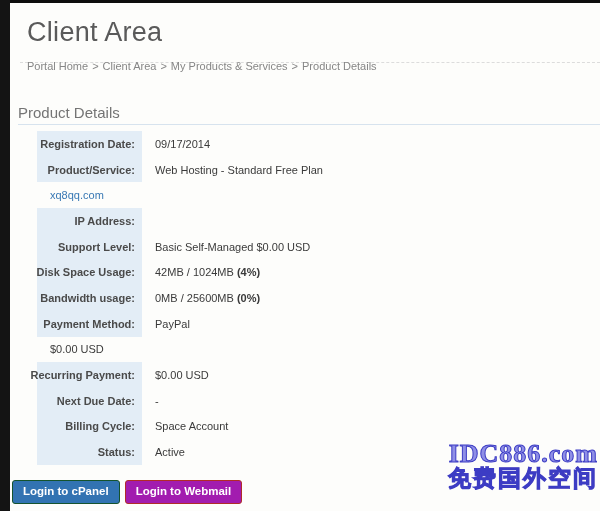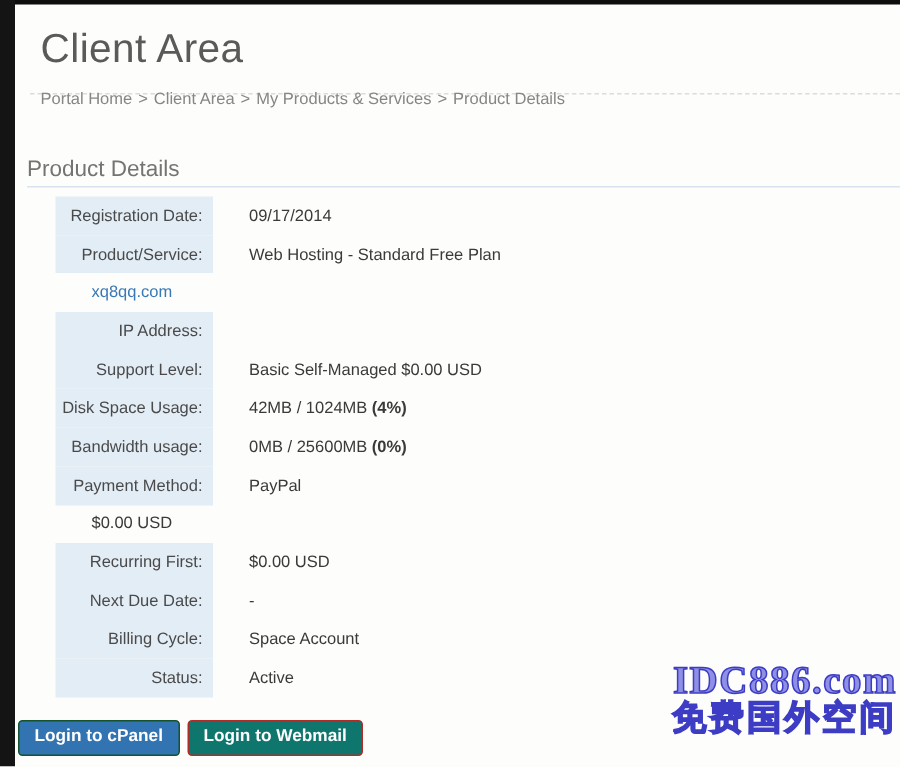--- a/index.html
+++ b/index.html
@@ -25,34 +25,34 @@
     position:absolute;left:18px;top:104px;margin:0;
     font-size:15px;font-weight:400;color:#747474;
   }
   .section-rule{position:absolute;top:124px;left:18px;right:0;border-top:1px solid #d7e3ee;}
 
   .details{position:absolute;left:37px;top:131px;right:0;}
   .drow{display:flex;height:25.7px;align-items:stretch;font-size:11px;}
   .dlabel{
     width:105px;box-sizing:border-box;background:#e3edf6;
     color:#4a4a4a;display:flex;align-items:center;justify-content:flex-end;
-    padding-right:7px;text-align:right;white-space:nowrap;
+    padding-right:7px;text-align:right;white-space:nowrap;font-weight:bold;
   }
-  .dvalue{display:flex;align-items:center;padding-left:24px;color:#3a3a3a;white-space:nowrap;}
+  .dvalue{display:flex;align-items:center;padding-left:13px;color:#3a3a3a;white-space:nowrap;}
   .val-text.link{color:#3878b4;cursor:pointer;}
   .val-bold{font-weight:bold;margin-left:3px;}
   .val-bold:empty{display:none;}
 
   .actions{position:absolute;left:12px;top:480px;display:flex;gap:5px;}
   .btn{
     font-family:inherit;font-size:11.5px;font-weight:bold;color:#ffffff;
     padding:4px 10px 5px;border-radius:3px;cursor:pointer;line-height:1.1;
   }
   .btn-cpanel{background:#3273b2;border:1px solid #14532d;}
-  .btn-webmail{background:#0f766e;border:1px solid #b02c28;text-align:center;}
+  .btn-webmail{background:#a21caf;border:1px solid #b02c28;text-align:center;}
 
   .watermark{position:absolute;right:2px;top:440px;text-align:right;line-height:1.04;pointer-events:none;}
   .wm-brand{
     font-family:"Liberation Serif", serif;font-size:26px;font-weight:bold;
     color:#8f8fe6;-webkit-text-stroke:1px #3c3cc4;letter-spacing:1px;
   }
   .wm-tagline{
     font-size:23px;font-weight:bold;color:#701a75;
     -webkit-text-stroke:1px #3c3cc4;letter-spacing:2px;
   }
@@ -133,21 +133,21 @@
   </div>
 
   <div class="drow">
     <div class="dvalue">
       <span class="val-text">$0.00 USD</span>
 
     </div>
   </div>
 
   <div class="drow">
-    <div class="dlabel">Recurring First:</div>
+    <div class="dlabel">Recurring Payment:</div>
     <div class="dvalue">
       <span class="val-text">$0.00 USD</span>
 
     </div>
   </div>
 
   <div class="drow">
     <div class="dlabel">Next Due Date:</div>
     <div class="dvalue">
       <span class="val-text">-</span>

